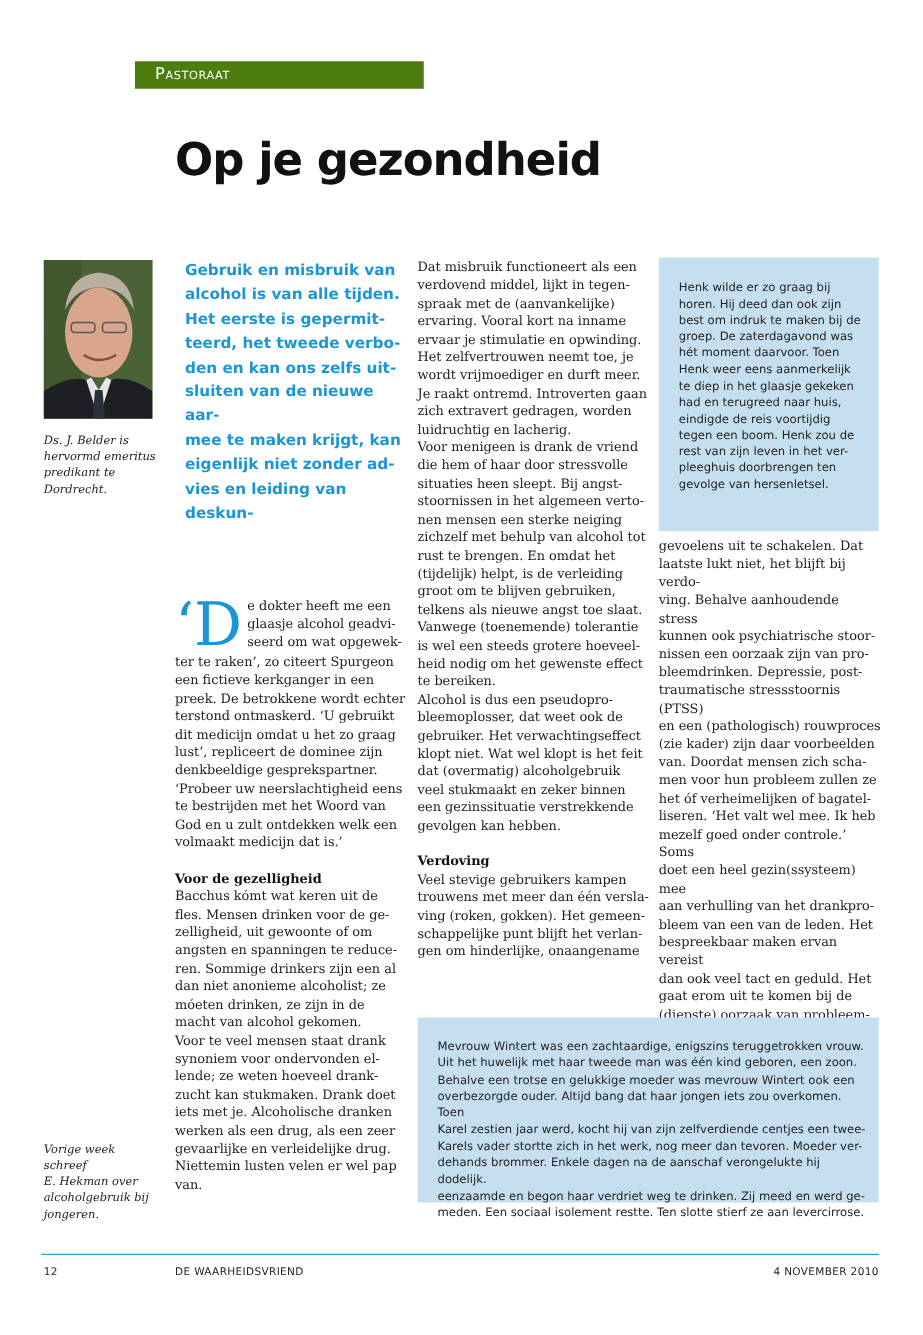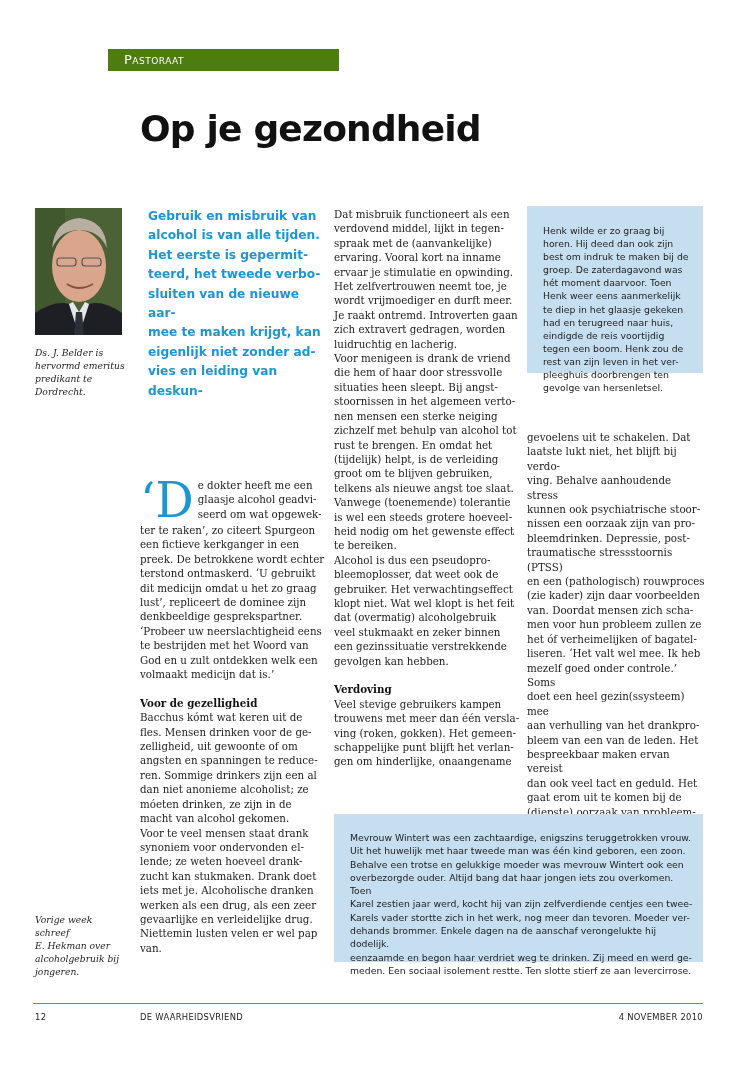--- a/index.html
+++ b/index.html
@@ -47,21 +47,21 @@
   .col2 { left: 334px; top: 207px; width: 186px; }
   .col3 { left: 527px; top: 430px; width: 178px; }
 
   .dropcap-wrap { position: relative; }
   .dropcap {
     float: left; font-family: "DejaVu Serif", serif; color: #1a96d2;
     font-size: 48px; line-height: 40px; margin: 2px 4px 0 0; height: 43px;
   }
 
   .box-henk {
-    position: absolute; left: 527px; top: 206px; width: 176px; height: 167px;
+    position: absolute; left: 527px; top: 206px; width: 176px; height: 219px;
     background: #c6dff0; padding: 18px 10px 0 16px;
     font-family: "DejaVu Sans", sans-serif; font-size: 9.3px; line-height: 13.1px; color: #222;
   }
   .box-wintert {
     position: absolute; left: 334px; top: 814px; width: 369px; height: 148px;
     background: #c6dff0; padding: 17px 10px 0 16px;
     font-family: "DejaVu Sans", sans-serif; font-size: 9.3px; line-height: 13.3px; color: #222;
   }
 
   .footer-rule { position: absolute; left: 33px; top: 1003px; width: 670px; height: 1px; background: #2ba3cf; }
@@ -99,20 +99,21 @@
   <div>hervormd emeritus</div>
   <div>predikant te</div>
   <div>Dordrecht.</div>
 </div>
 
 <div class="intro">
   <div>Gebruik en misbruik van</div>
   <div>alcohol is van alle tijden.</div>
   <div>Het eerste is gepermit-</div>
   <div>teerd, het tweede verbo-</div>
+  <div>den en kan ons zelfs uit-</div>
   <div>sluiten van de nieuwe aar-</div>
   <div>mee te maken krijgt, kan</div>
   <div>eigenlijk niet zonder ad-</div>
   <div>vies en leiding van deskun-</div>
 </div>
 
 <div class="col col1">
   <div class="dropcap-wrap">
     <span class="dropcap">‘D</span>
     <div>e dokter heeft me een</div>

